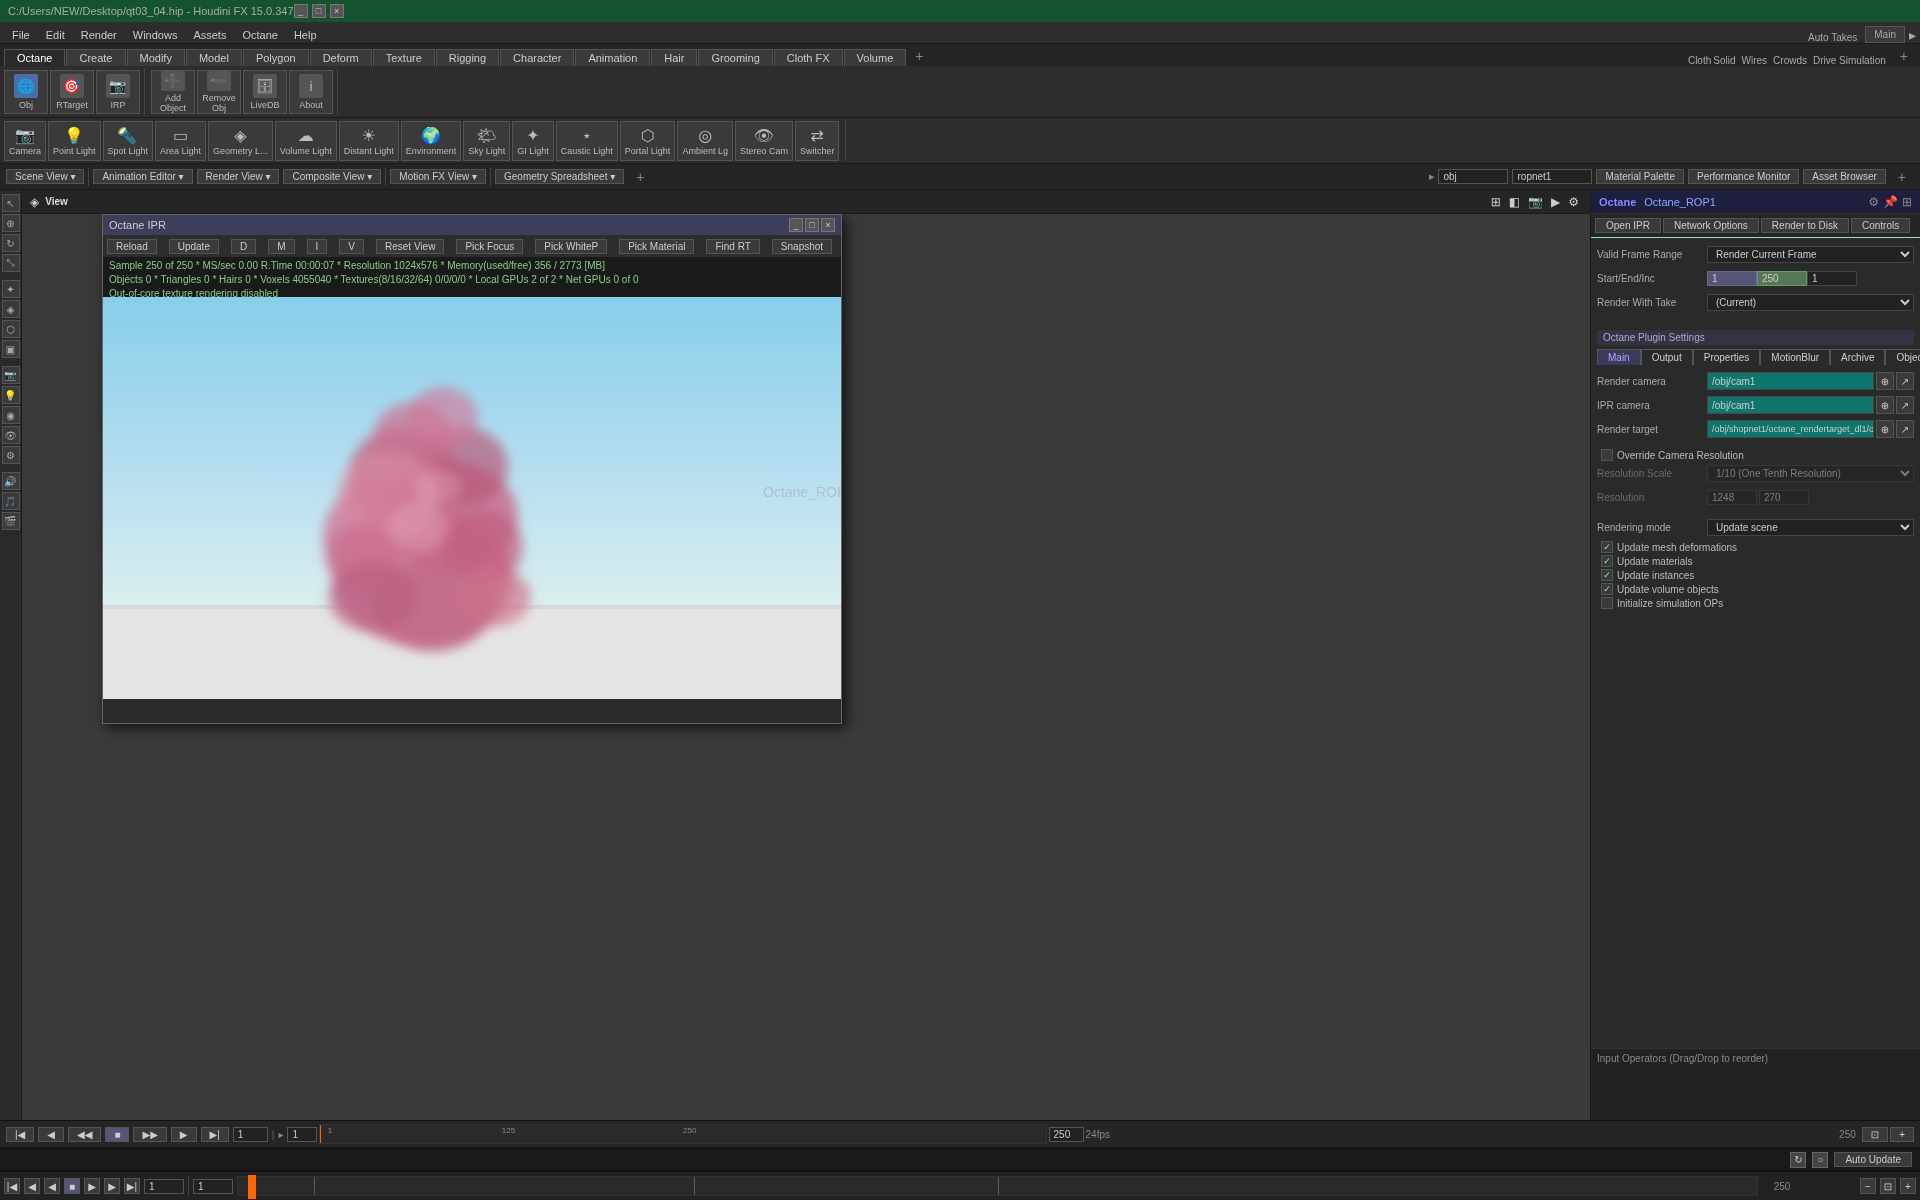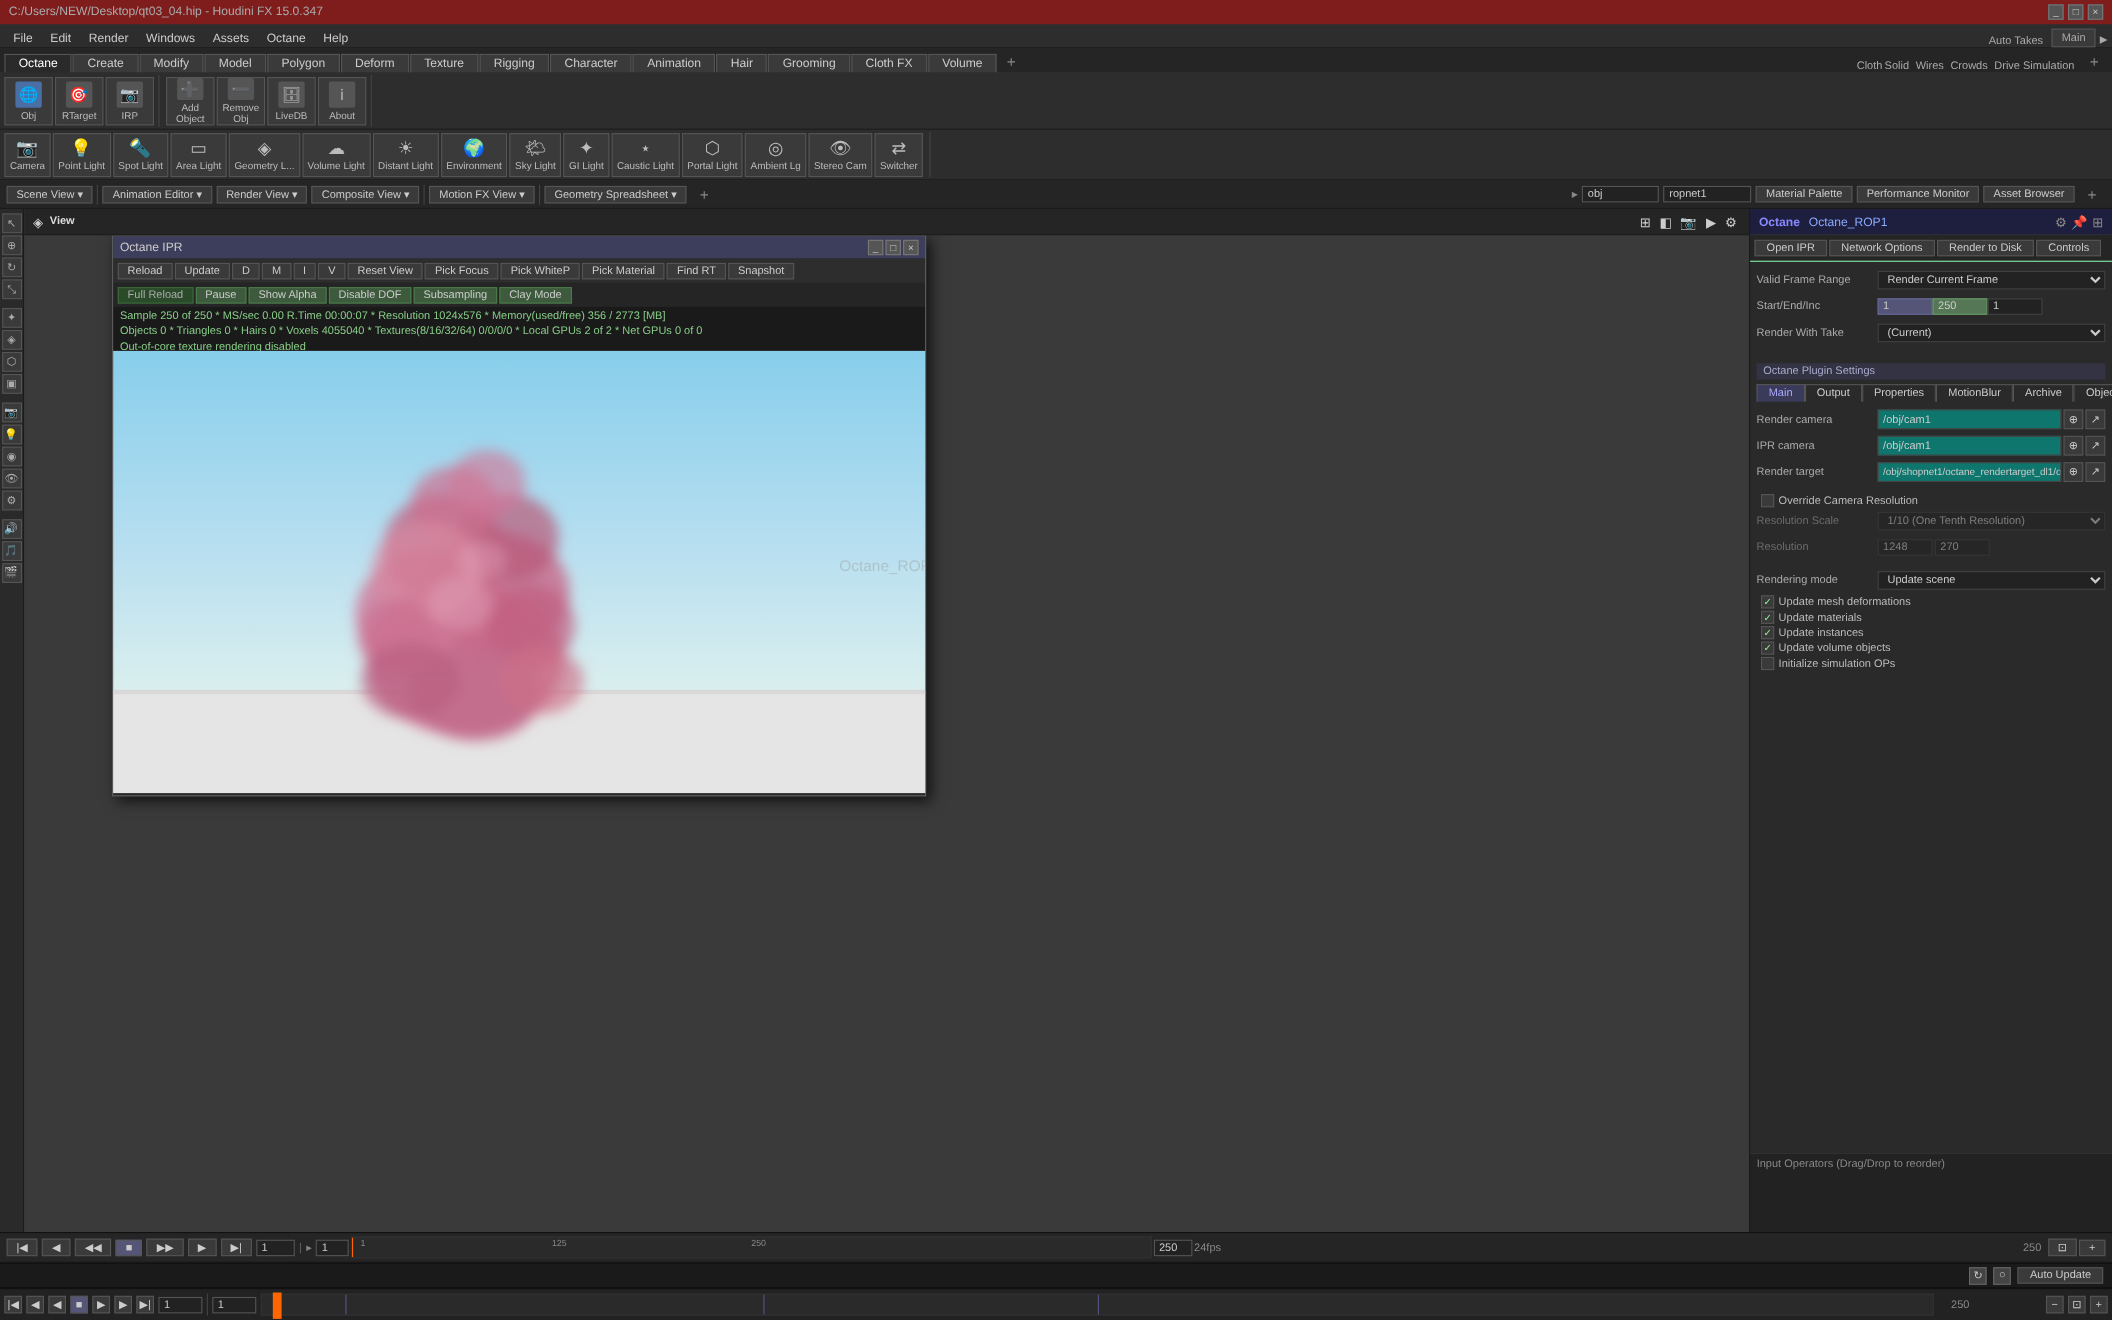--- a/index.html
+++ b/index.html
@@ -10,28 +10,27 @@
       font-family: Arial, sans-serif;
       font-size: 11px;
       color: #ccc;
       overflow: hidden;
       position: relative;
     }
 
     
     #title-bar {
       height: 22px;
-      background: #7f1d1d;
+      background: #14532d;
       display: flex;
       align-items: center;
       padding: 0 8px;
       color: #aaa;
       font-size: 11px;
       position: relative;
-      justify-content: space-between;
     }
     #title-bar-controls {
       display: flex;
       gap: 4px;
     }
     .title-btn {
       width: 14px;
       height: 14px;
       background: #555;
       border: 1px solid #777;
@@ -203,21 +202,21 @@
       color: #ccc;
       margin-left: 2px;
     }
 
     #ipr-toolbar {
       height: 22px;
       background: #2d2d2d;
       display: flex;
       align-items: center;
       padding: 0 4px;
-      gap: 2px;
+      gap: 12px;
     }
     .ipr-btn {
       padding: 1px 8px;
       background: #3a3a3a;
       border: 1px solid #555;
       cursor: pointer;
       font-size: 10px;
       color: #ccc;
     }
 
@@ -849,28 +848,20 @@
           <button class="ipr-btn">I</button>
           <button class="ipr-btn">V</button>
           <button class="ipr-btn">Reset View</button>
           <button class="ipr-btn">Pick Focus</button>
           <button class="ipr-btn">Pick WhiteP</button>
           <button class="ipr-btn">Pick Material</button>
           <button class="ipr-btn">Find RT</button>
           <button class="ipr-btn">Snapshot</button>
         </div>
 
-        <div id="ipr-toolbar2">
-          <button class="ipr-btn2 active">Full Reload</button>
-          <button class="ipr-btn2">Pause</button>
-          <button class="ipr-btn2">Show Alpha</button>
-          <button class="ipr-btn2">Disable DOF</button>
-          <button class="ipr-btn2">Subsampling</button>
-          <button class="ipr-btn2">Clay Mode</button>
-        </div>
 
         <div id="ipr-status">
           <div>Sample 250 of 250 * MS/sec 0.00 R.Time 00:00:07 * Resolution 1024x576 * Memory(used/free) 356 / 2773 [MB]</div>
           <div>Objects 0 * Triangles 0 * Hairs 0 * Voxels 4055040 * Textures(8/16/32/64) 0/0/0/0 * Local GPUs 2 of 2 * Net GPUs 0 of 0</div>
           <div>Out-of-core texture rendering disabled</div>
         </div>
 
         <div id="ipr-render">
 
           <svg width="740" height="402" viewBox="0 0 740 402" xmlns="http://www.w3.org/2000/svg" style="position:absolute;top:0;left:0;">

